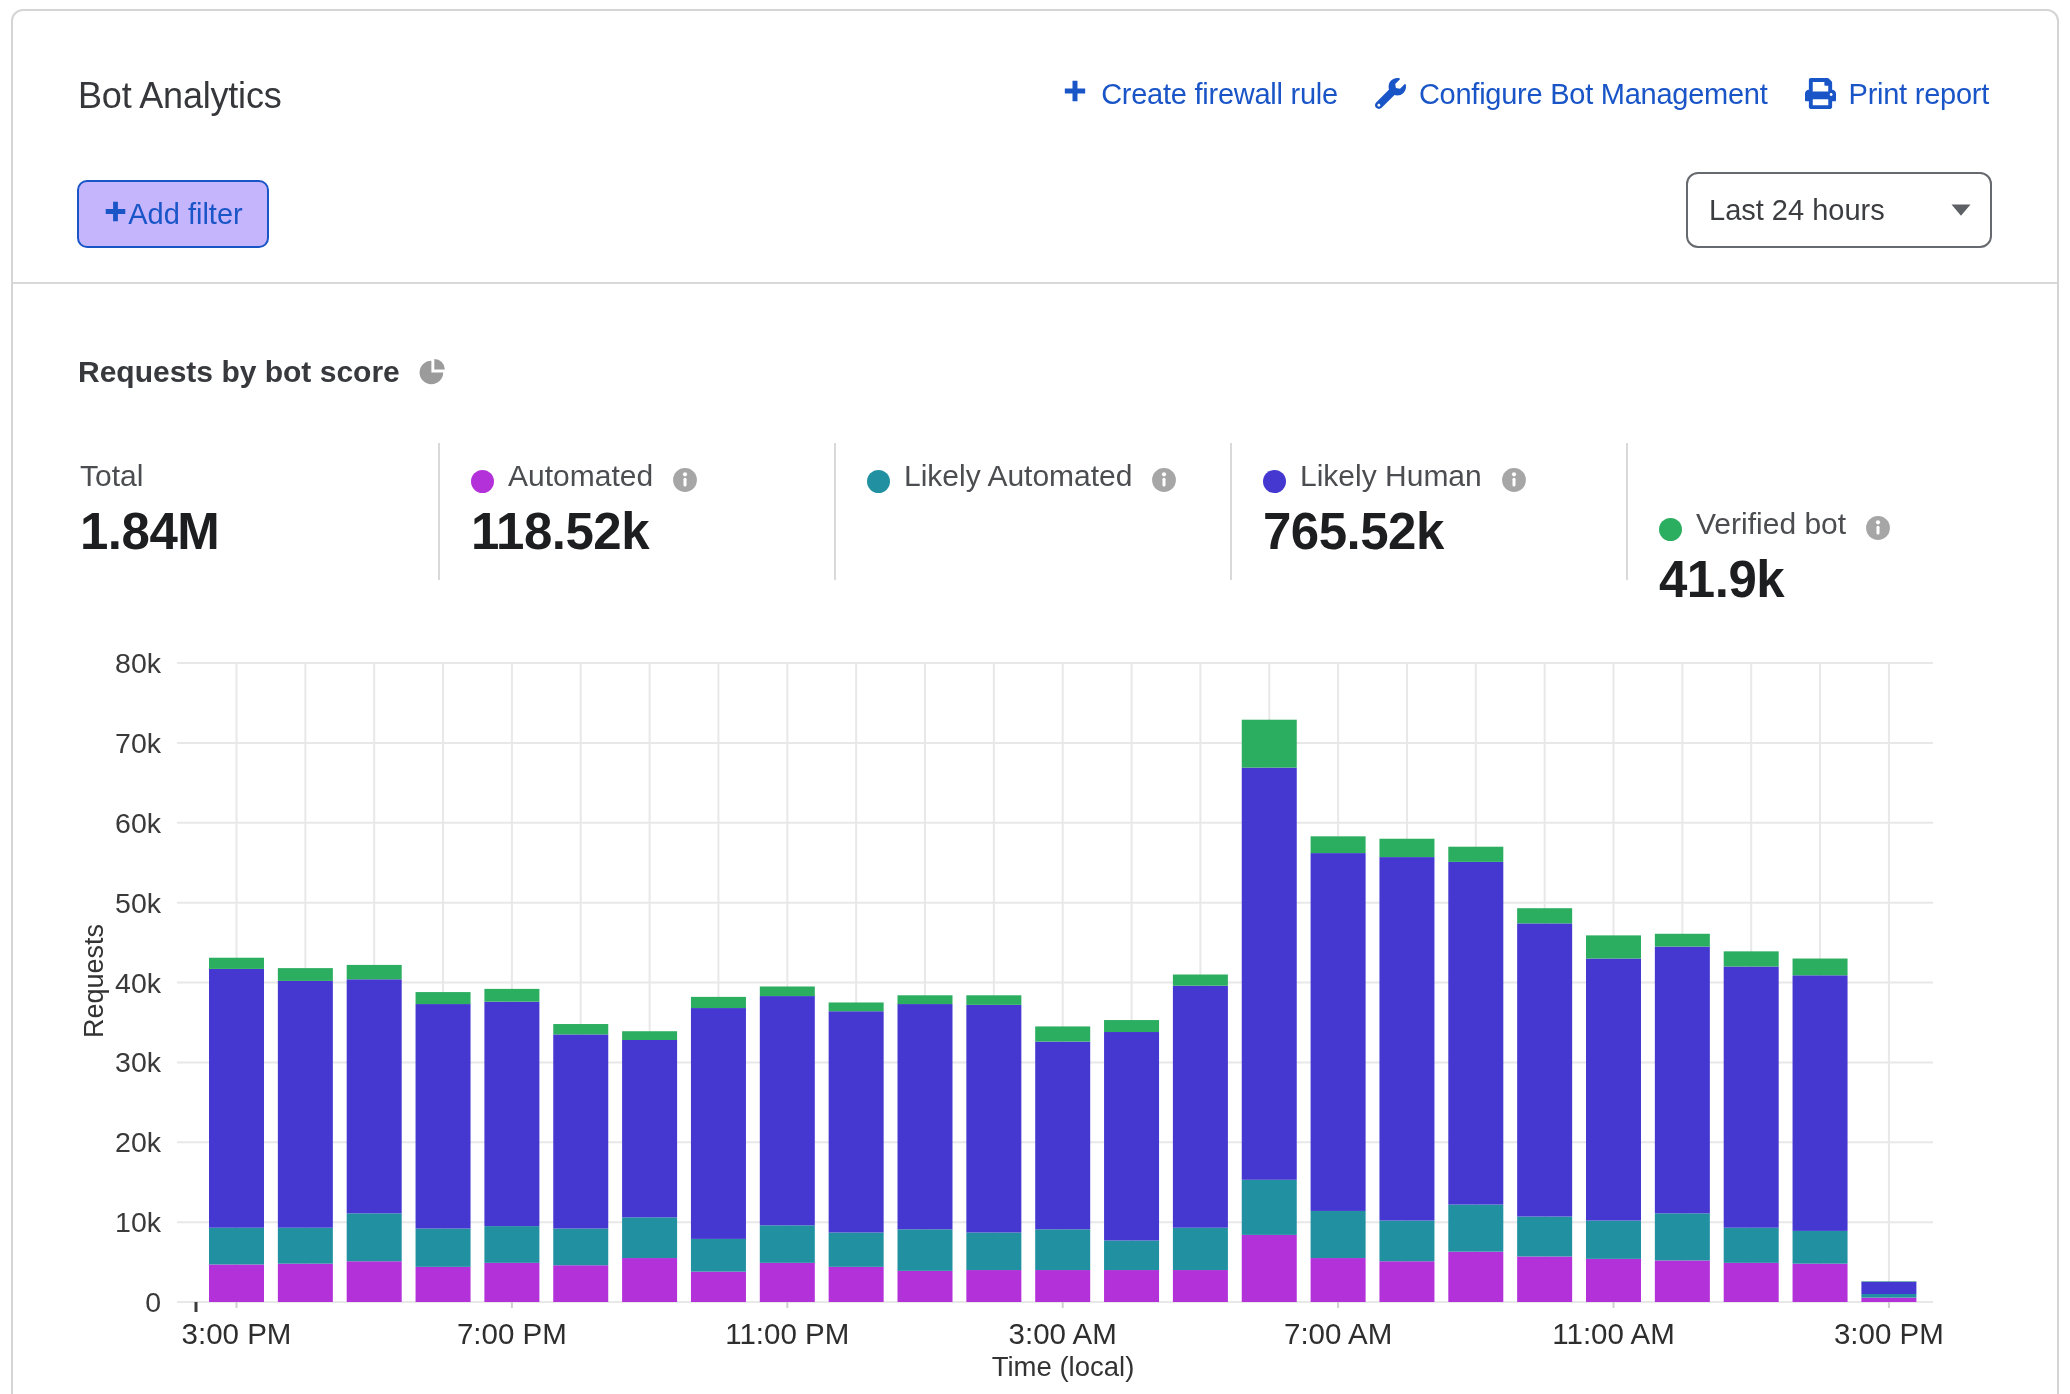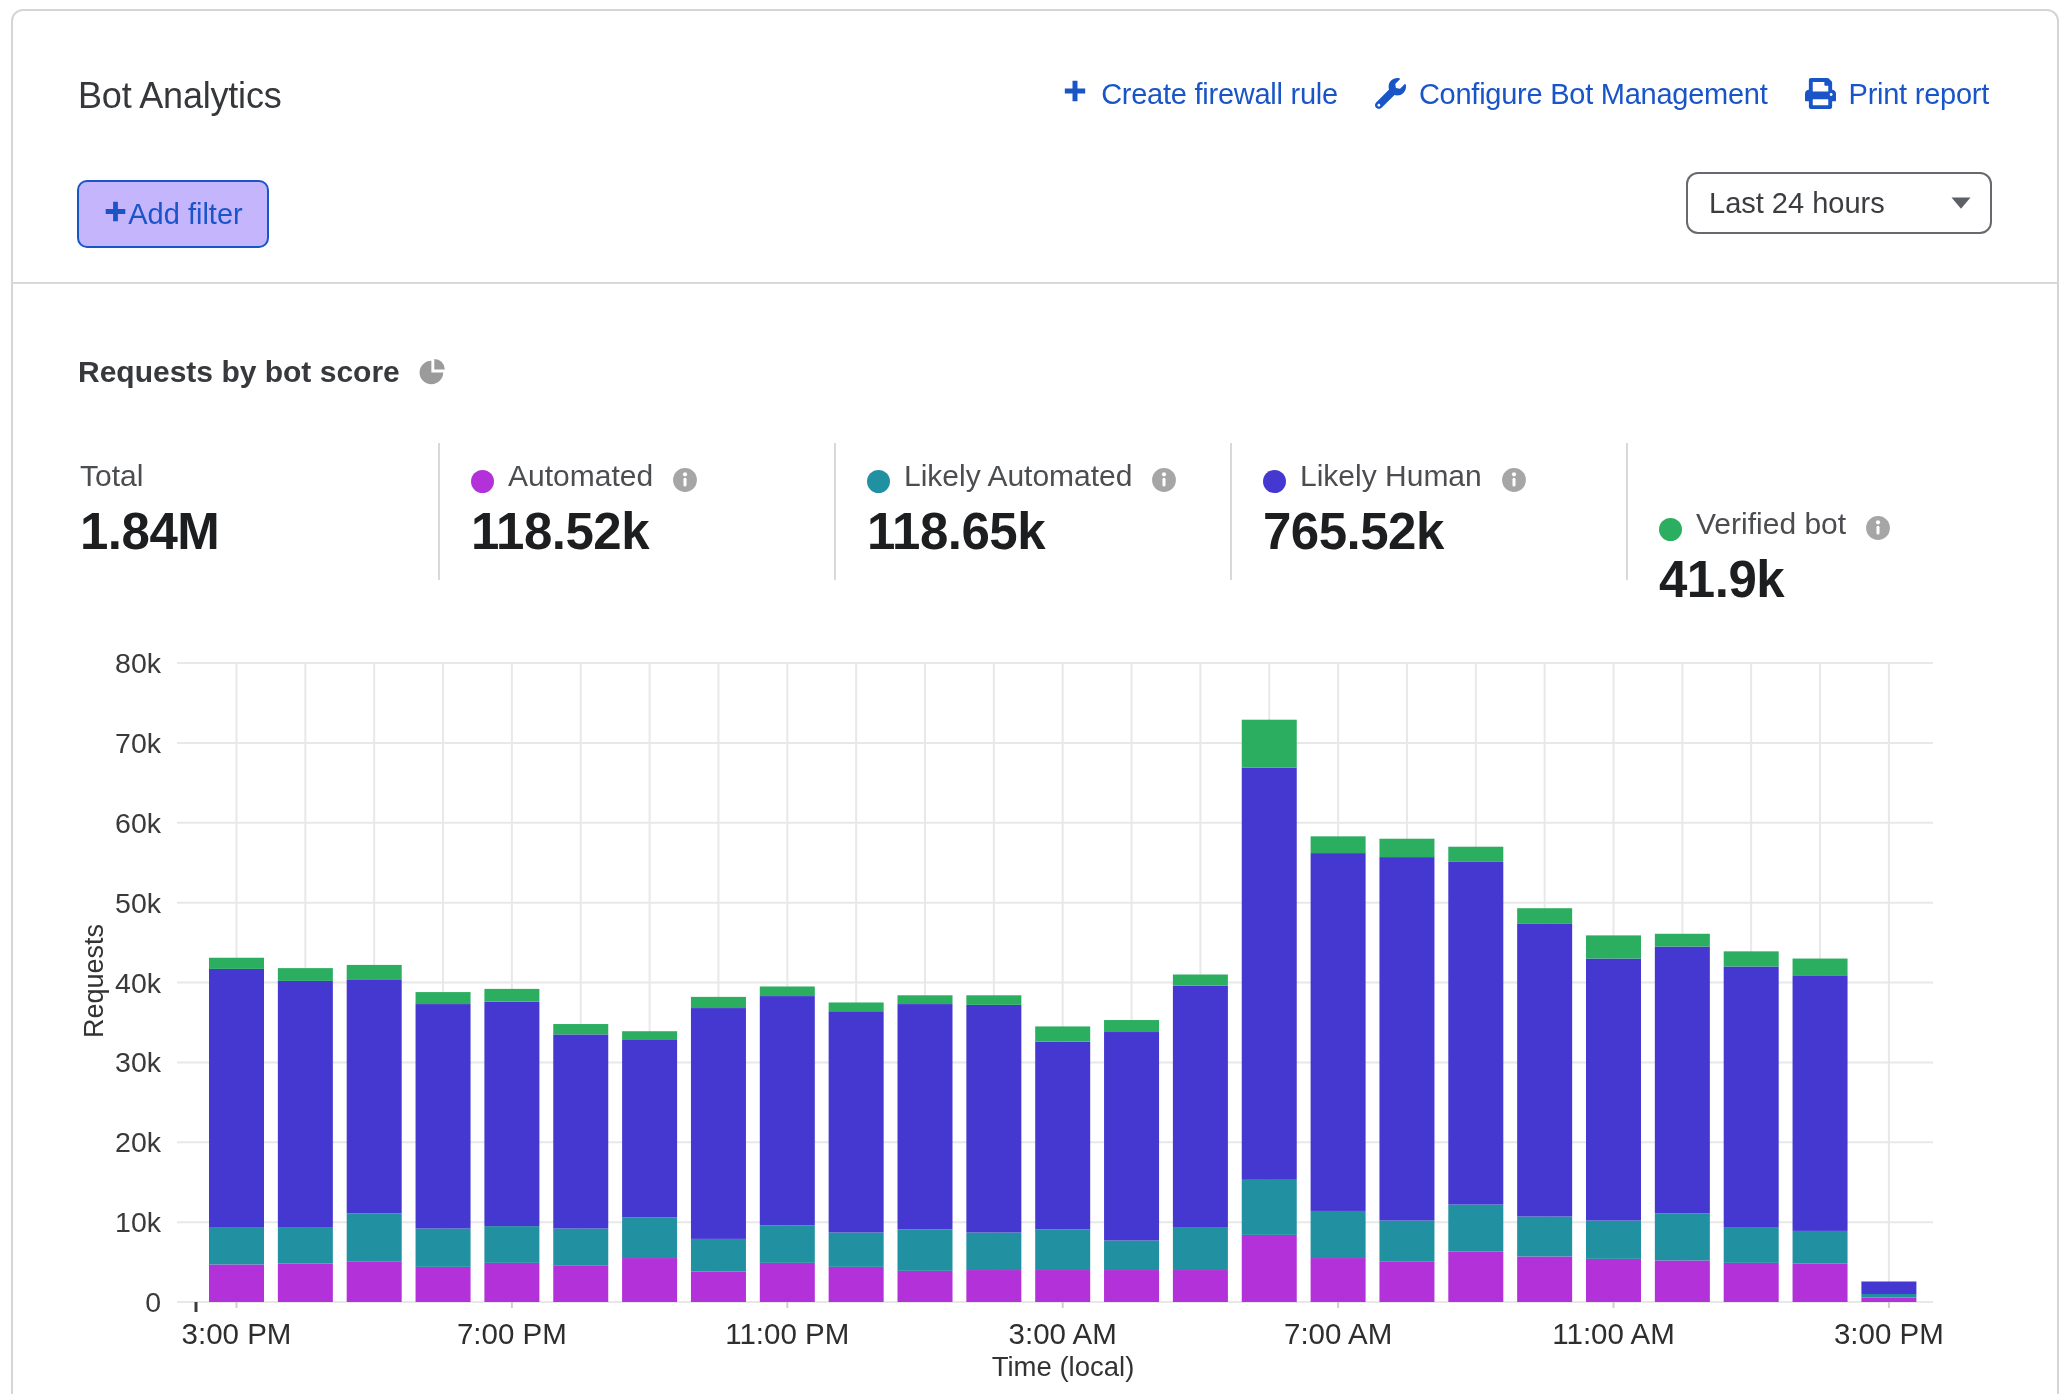--- a/index.html
+++ b/index.html
@@ -38,21 +38,21 @@
 
   .add-filter-btn {
     position:absolute; left:77px; top:180px; width:192px; height:68px;
     border:2.5px solid #1a55c8; border-radius:10px; background:#c4b5fd;
     display:flex; align-items:center; justify-content:center; 
     color:#1a55c8; font-size:29px; font-weight:500; cursor:pointer;
     font-family:"Liberation Sans", sans-serif;
   }
 
   .time-range-select {
-    position:absolute; left:1686px; top:172px; width:306px; height:62px;
+    position:absolute; left:1686px; top:172px; width:306px; height:76px;
     border:2px solid #666a6e; border-radius:12px; background:#fff;
     display:flex; align-items:center; cursor:pointer;
     padding-left:21px; padding-right:18px;
     font-size:29px; color:#3b3d40;
   }
   .time-range-select .select-label { flex:1 1 auto; }
   .time-range-select svg { display:block; }
 
   
   .section-heading {
@@ -172,21 +172,20 @@
           <span class="stat-dot" style="background: rgb(33, 145, 161);"></span>
           <span class="stat-label">Likely Automated</span>
           <span class="stat-info">
             <svg width="26" height="26" viewBox="0 0 24 24">
               <circle cx="12" cy="12" r="11" fill="#a6a6a6"></circle>
               <circle cx="12" cy="6.8" r="1.9" fill="#ffffff"></circle>
               <rect x="10.6" y="10" width="2.8" height="8" rx="1.4" fill="#ffffff"></rect>
             </svg>
           </span>
         </div>
-        <div class="stat-value">118.65k</div>
       </div>
       <div class="stat-col" style="left: 1263px;">
         <div class="stat-head">
           <span class="stat-dot" style="background: rgb(69, 56, 209);"></span>
           <span class="stat-label">Likely Human</span>
           <span class="stat-info">
             <svg width="26" height="26" viewBox="0 0 24 24">
               <circle cx="12" cy="12" r="11" fill="#a6a6a6"></circle>
               <circle cx="12" cy="6.8" r="1.9" fill="#ffffff"></circle>
               <rect x="10.6" y="10" width="2.8" height="8" rx="1.4" fill="#ffffff"></rect>

